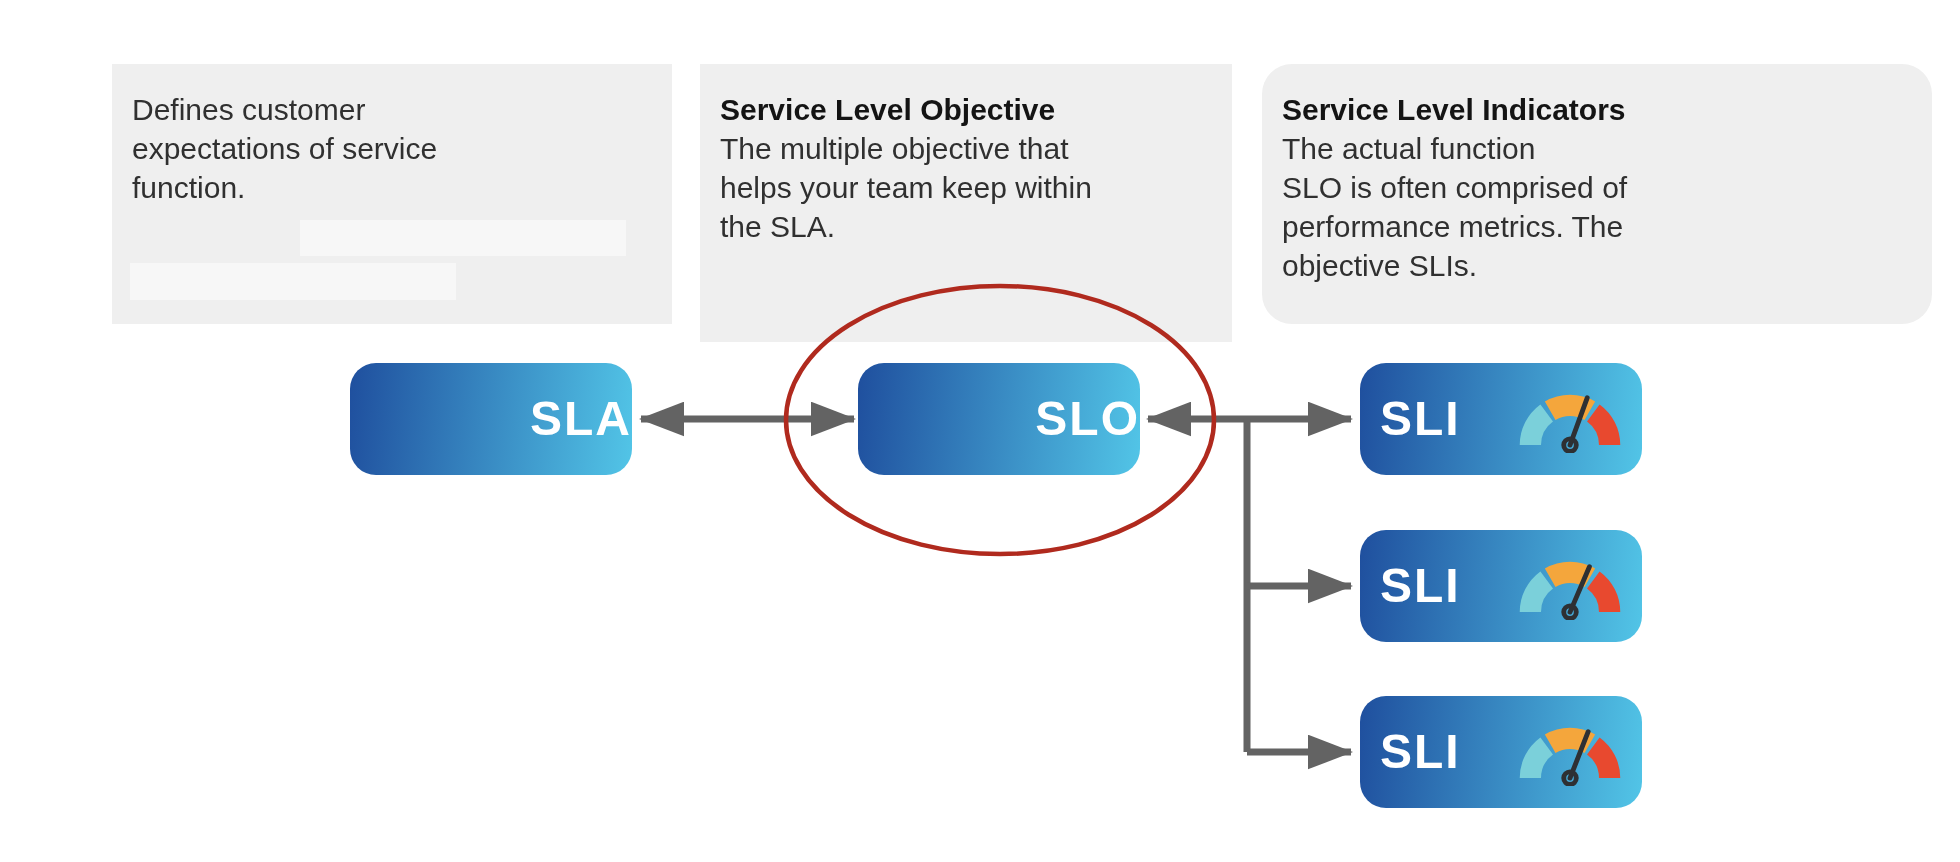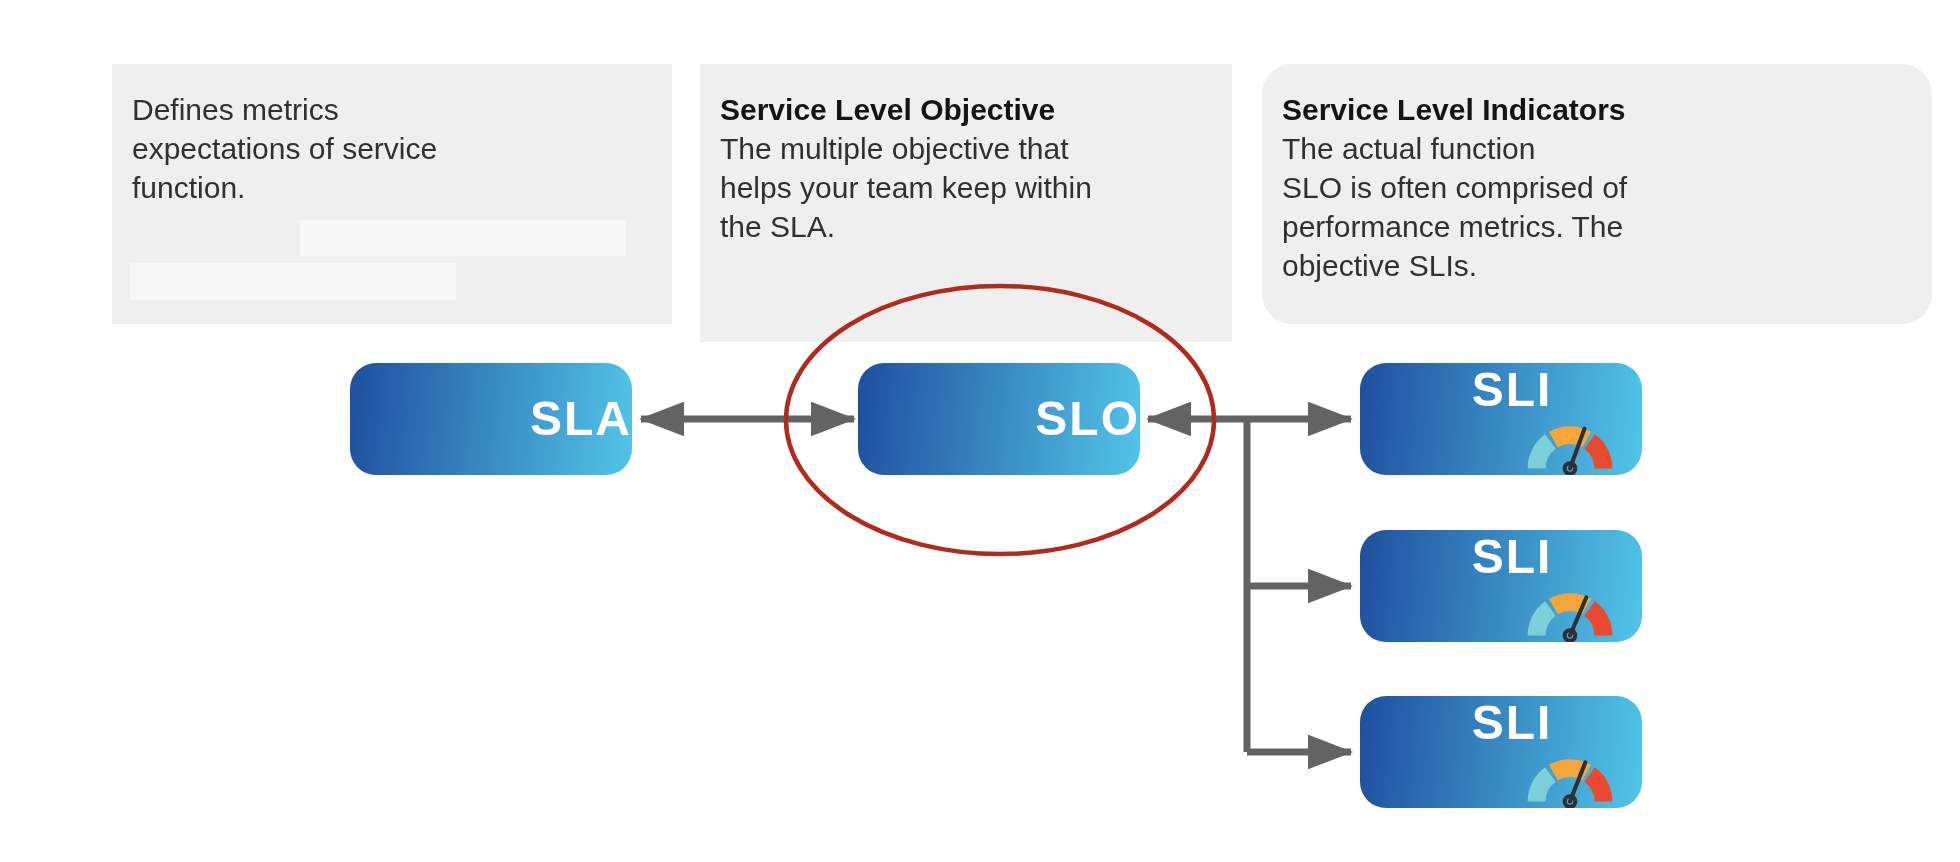--- a/index.html
+++ b/index.html
@@ -15,33 +15,33 @@
   .desc-title{font-weight:bold;font-size:30px;line-height:39px;color:#141414;white-space:nowrap;}
   .desc-line{font-size:30px;line-height:39px;color:#303030;white-space:nowrap;}
   .redact{position:absolute;background:#f7f7f7;}
   
   .node{
     position:absolute;width:282px;height:112px;border-radius:26px;
     background:linear-gradient(96deg,var(--grad-a,#1f4f9e),var(--grad-b,#52c5e7));
     display:flex;align-items:center;justify-content:flex-end;
     color:#ffffff;font-weight:bold;font-size:48px;letter-spacing:2px;
   }
-  .node.sli{justify-content:flex-end;padding:0 14px 0 36px;box-sizing:border-box;flex-direction:column;}
+  .node.sli{justify-content:flex-end;padding:0 14px 0 20px;box-sizing:border-box;}
   .node.sli .gauge{margin-left:auto;}
   .node-label{transform:translateY(-1px);}
   
   .overlay{position:absolute;left:0;top:0;pointer-events:none;}
 </style>
 </head>
 <body>
 
 <div class="canvas">
 
   <div class="desc-box" style="left:112px;top:64px;width:560px;height:260px;">
-    <div class="desc-line">Defines metrics</div>
+    <div class="desc-line">Defines customer</div>
     <div class="desc-line">expectations of service</div>
     <div class="desc-line">function.</div>
   </div>
 
   <div class="redact" style="left:300px;top:220px;width:326px;height:36px;"></div>
   <div class="redact" style="left:130px;top:263px;width:326px;height:37px;"></div>
 
   <div class="desc-box" style="left:700px;top:64px;width:532px;height:278px;">
     <div class="desc-title">Service Level Objective</div>
     <div class="desc-line">The multiple objective that</div>

